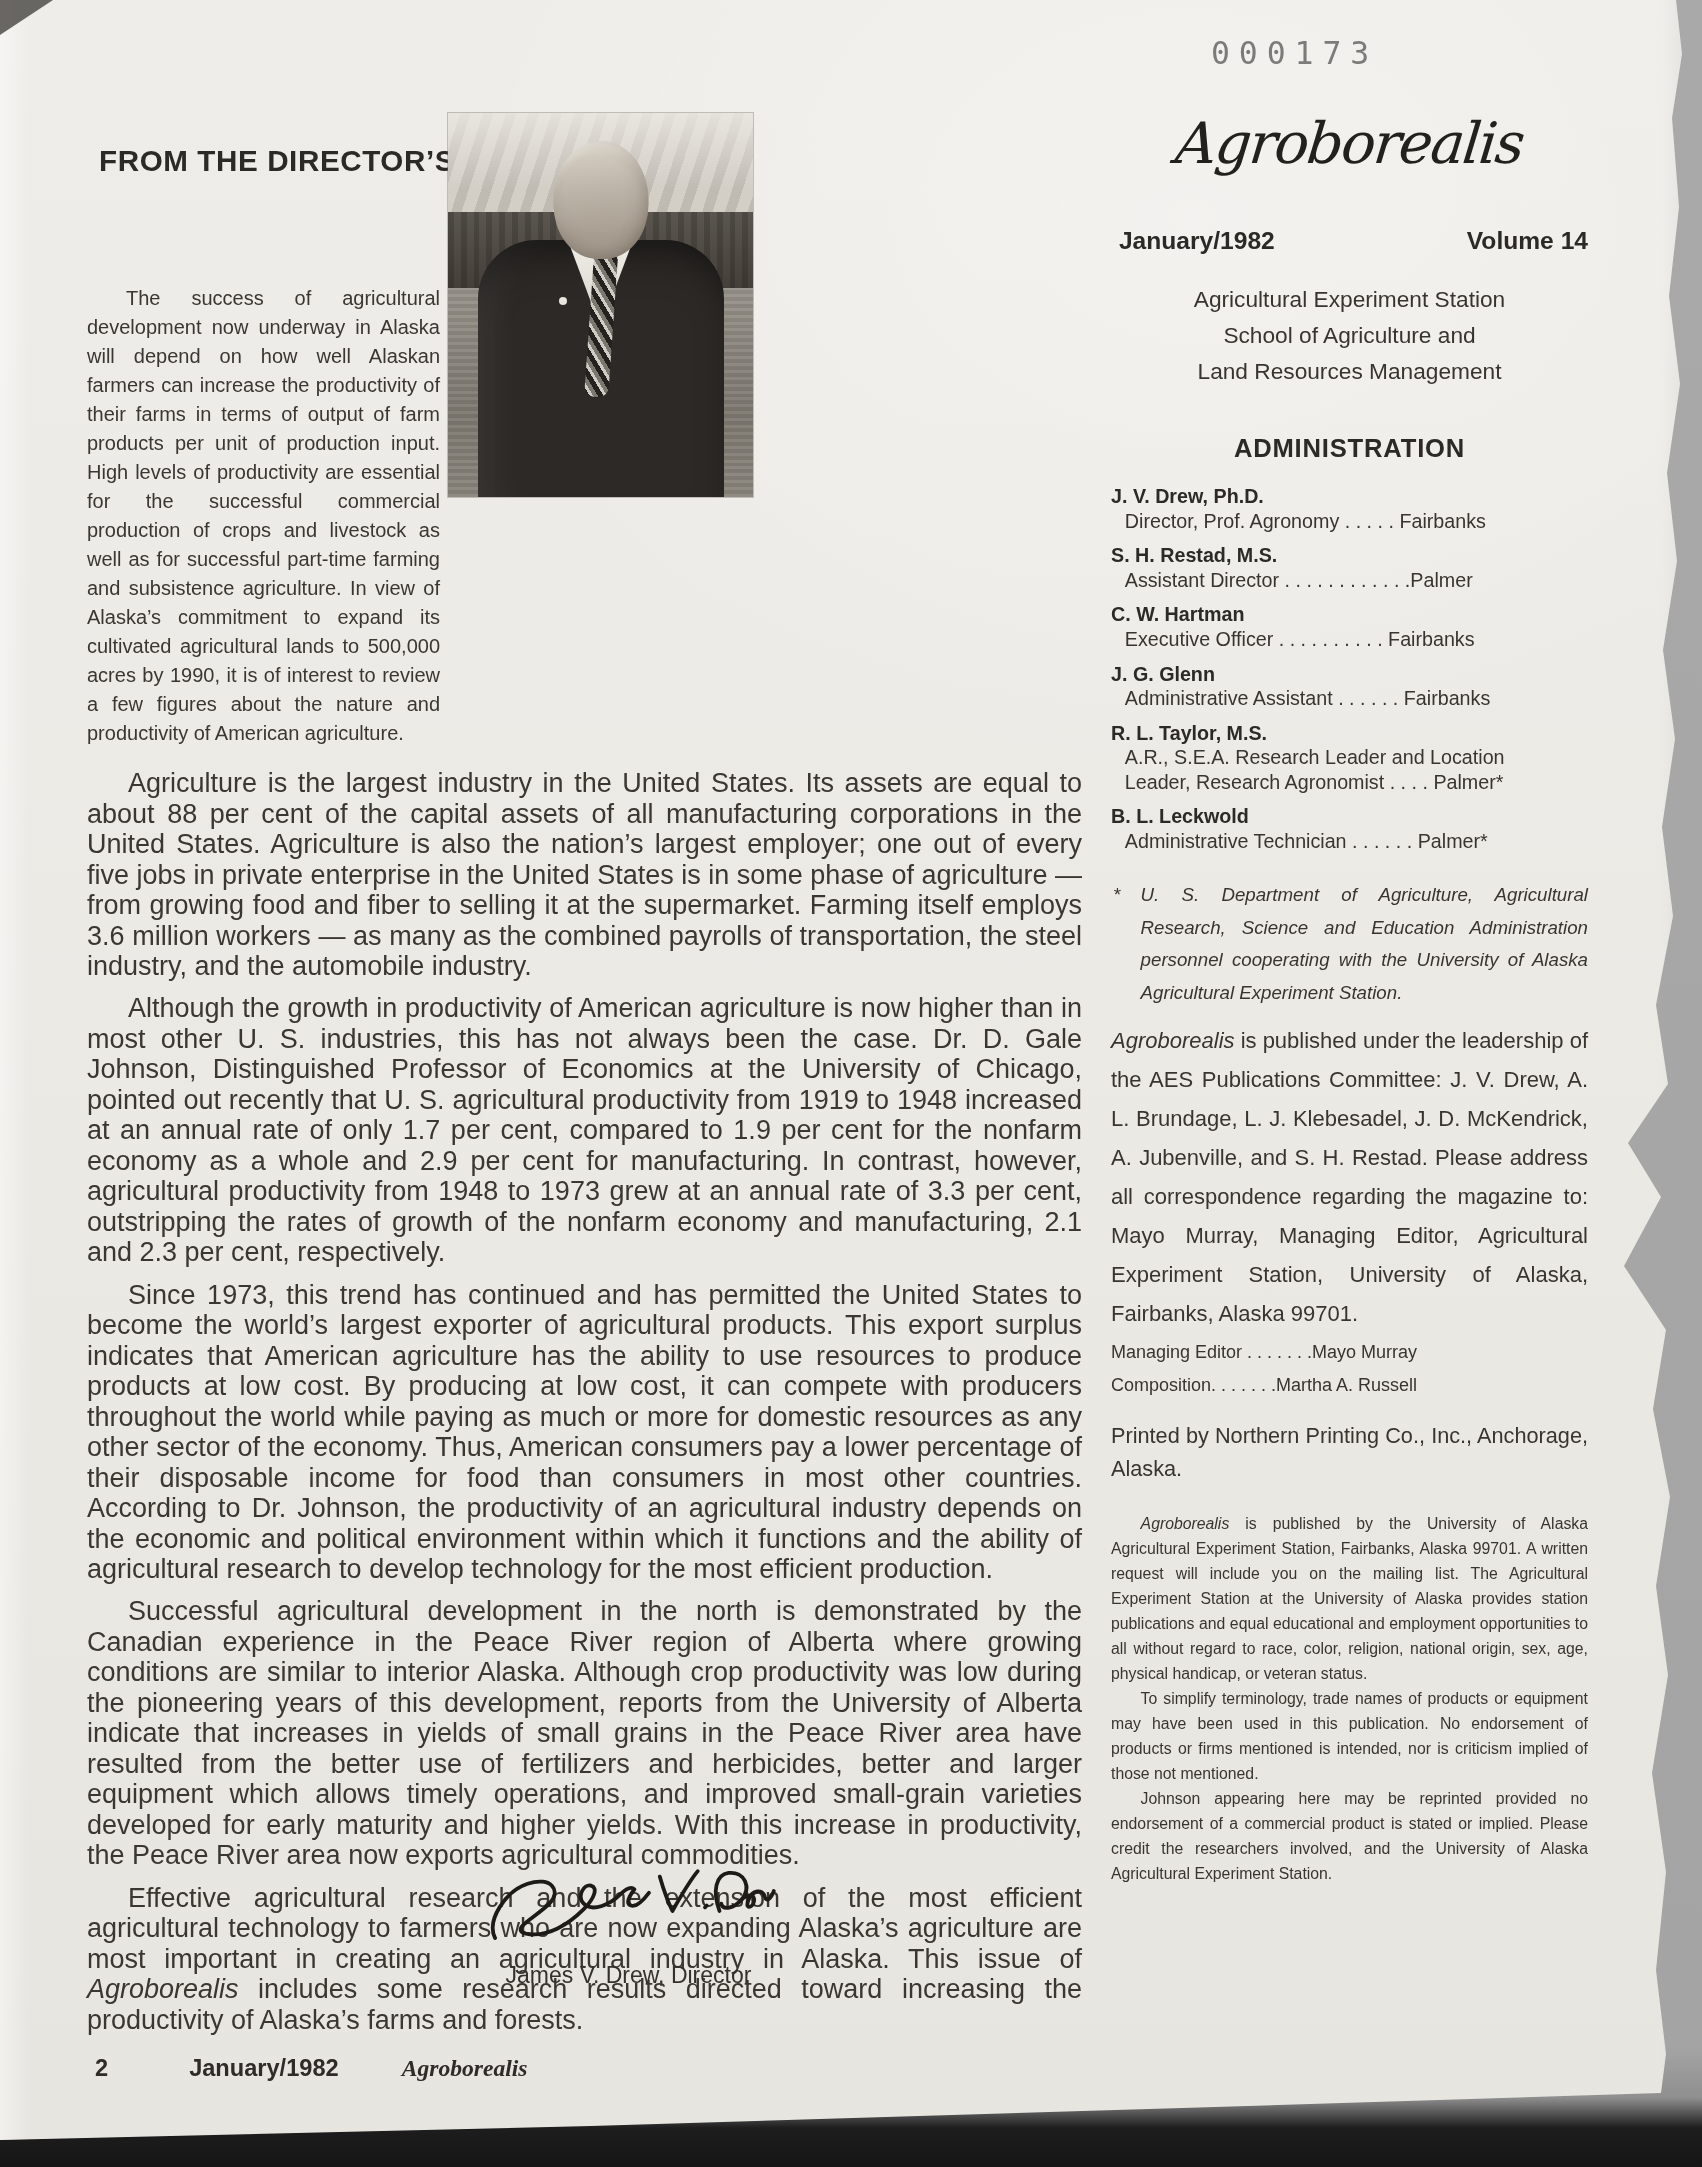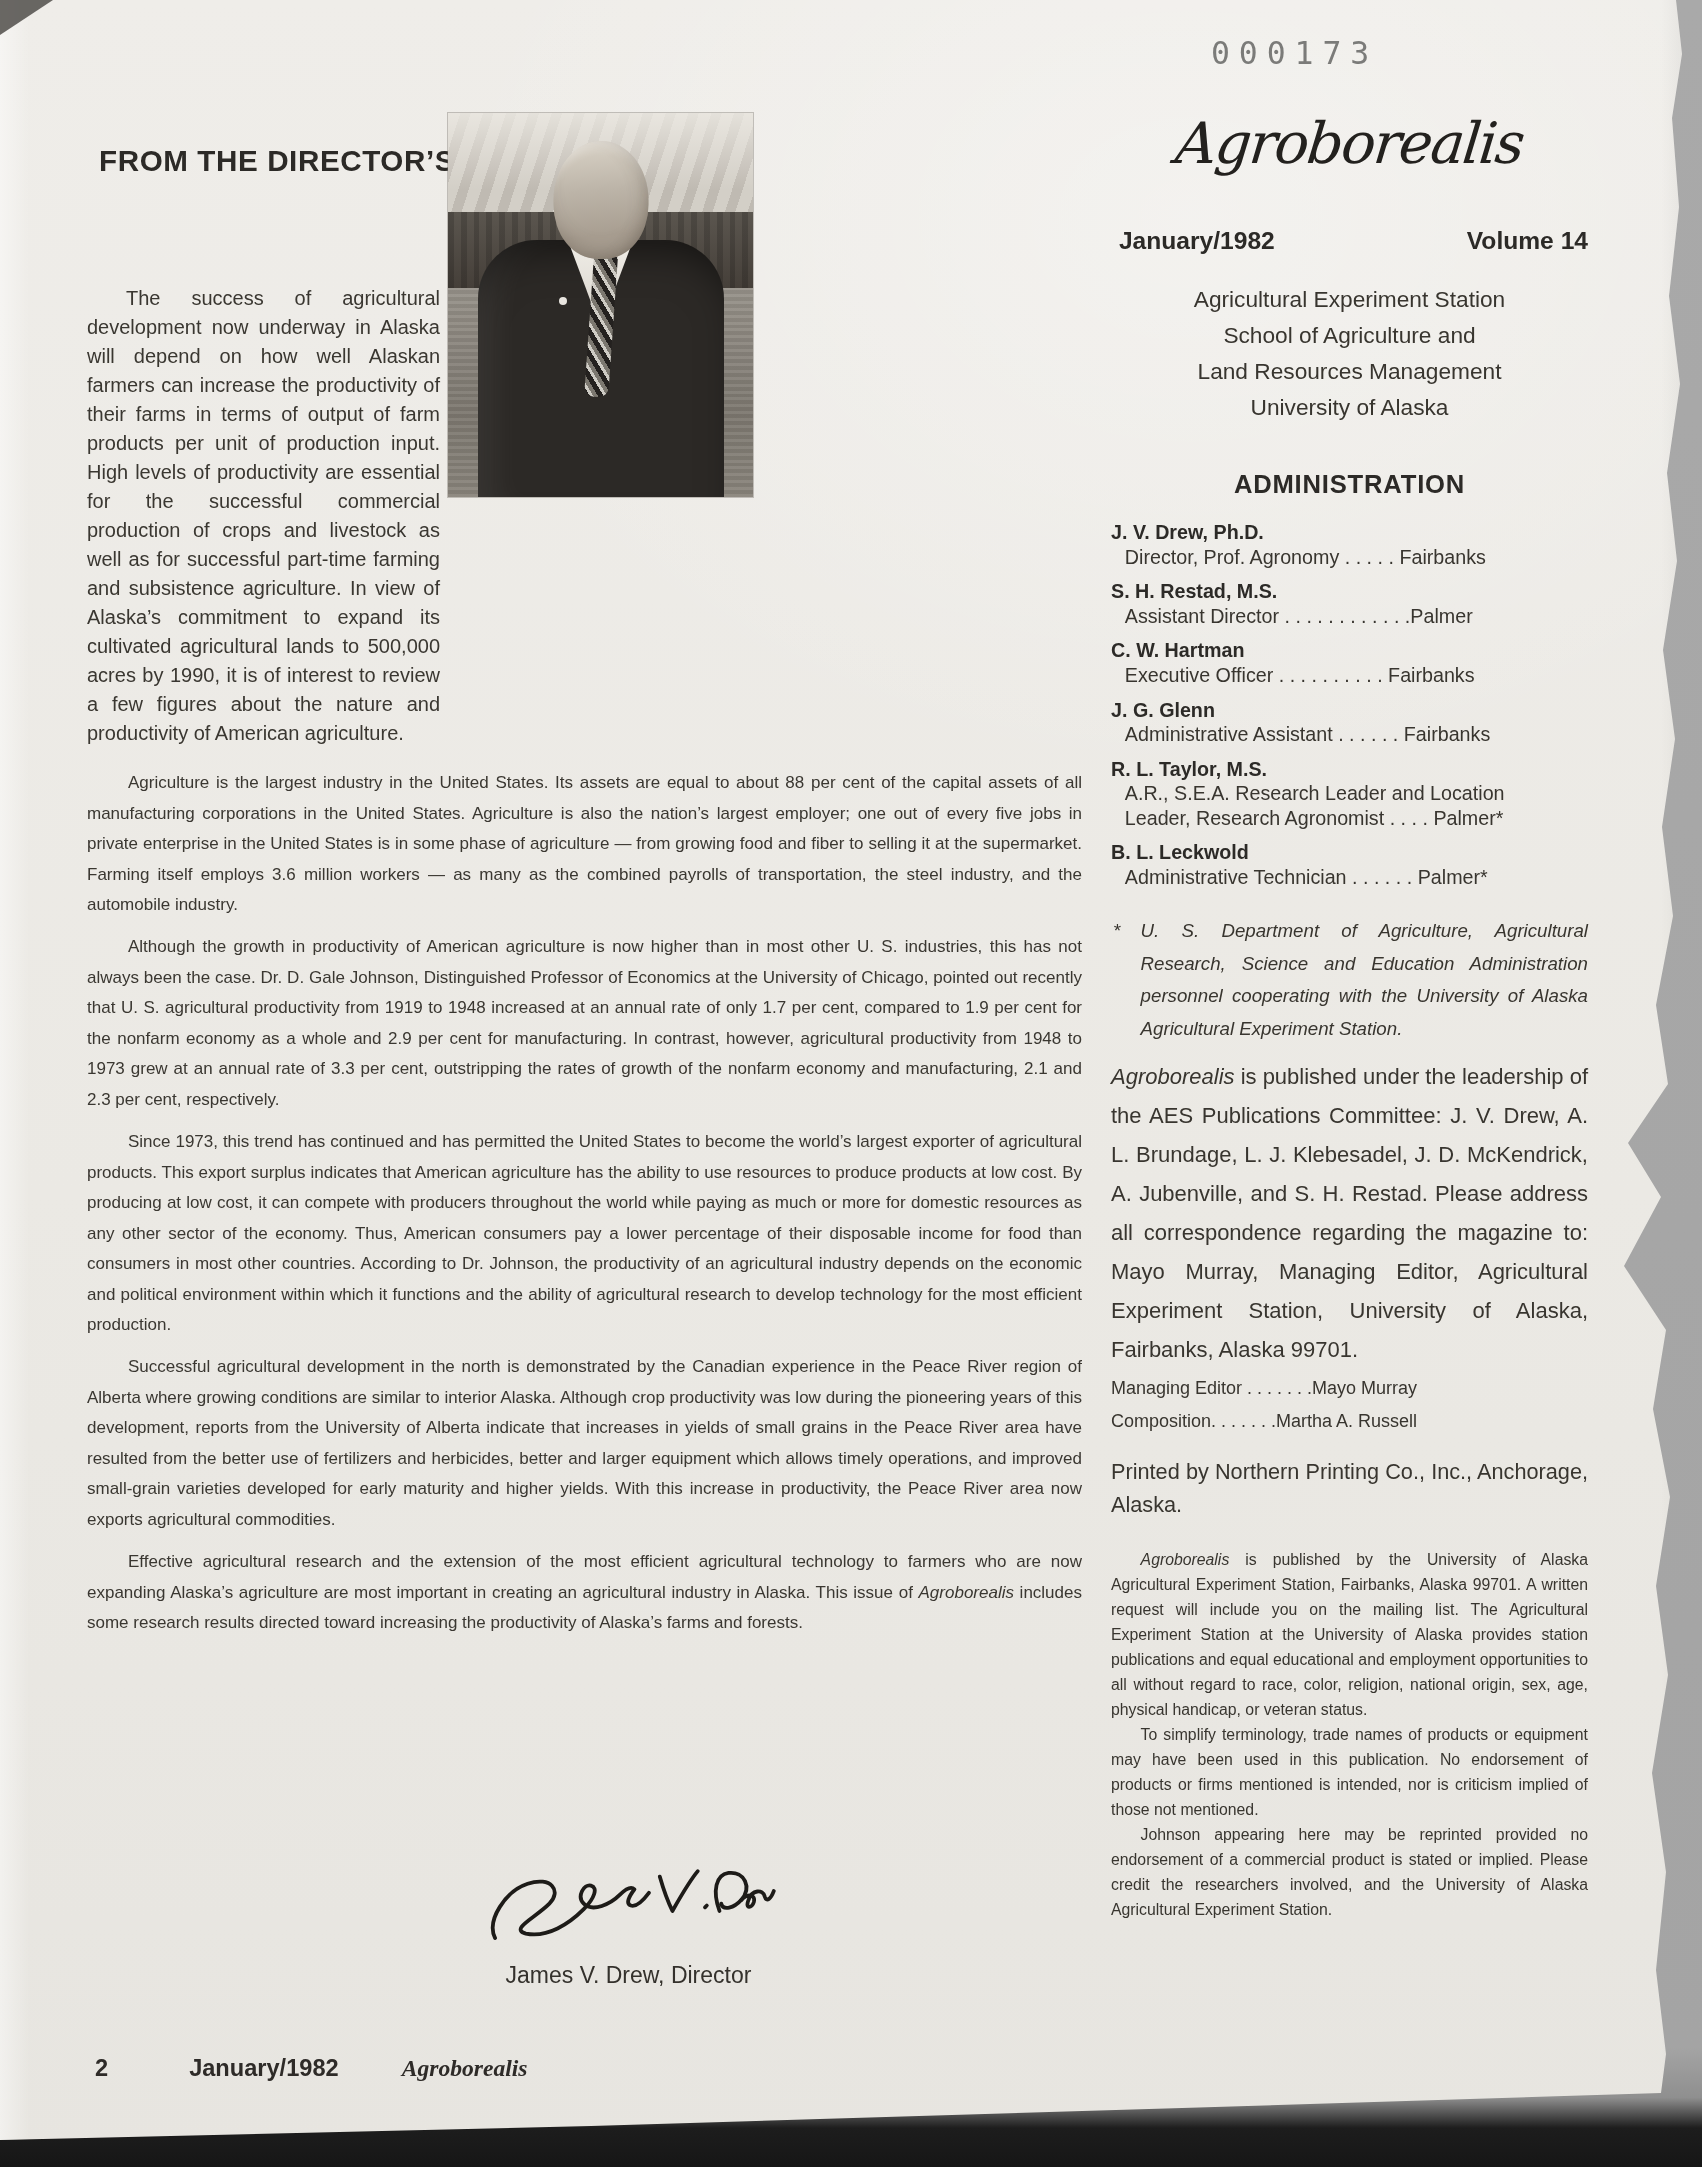--- a/index.html
+++ b/index.html
@@ -48,21 +48,21 @@
   .ph-pin{position:absolute;left:81px;top:156px;width:8.9px;height:8.9px;border-radius:50%;background:#e8e5df;}
   .ph-head{position:absolute;left:50%;top:0;transform:translateX(-50%);width:95px;height:118px;
     border-radius:50% 50% 46% 46%;
     background:linear-gradient(175deg,#d2cbbf 12%,#bcb4a8 42%,#a89e91 78%);
     box-shadow:inset 0 -15.8px 19.7px -11.8px rgba(70,60,50,.38),inset -13.8px 0 17.7px -11.8px rgba(70,60,50,.3),
                inset 0 13.8px 9.9px -7.9px rgba(255,255,255,.35);}
 
   
   .article{position:absolute;left:87px;top:264px;width:995px;}
   .intro{width:353px;font-size:20px;line-height:29px;text-align:justify;text-indent:39px;color:#3a3731;}
-  .article p.body-par{margin:11.8px 0 0 0;font-size:17px;line-height:30.5px;text-align:justify;
+  .article p.body-par{margin:11.8px 0 0 0;font-size:27px;line-height:30.5px;text-align:justify;
     text-indent:41px;color:#3a3731;}
   .article p.body-par:first-of-type{margin-top:15.8px;}
 
   
   .sig-block{position:absolute;left:471px;top:1844px;width:315px;text-align:center;}
   .sig-block svg{display:block;margin:0 auto;}
   .sig-caption{margin-top:3.9px;font-size:23px;color:#34312c;}
 
   
   .footer{position:absolute;left:95px;top:2055px;display:flex;align-items:baseline;font-size:23.6px;font-weight:bold;color:#2e2b28;}
@@ -139,21 +139,20 @@
     <div class="stamp">000173</div>
     <div class="masthead-title">Agroborealis</div>
     <div class="issue-row">
       <span>January/1982</span>
       <span>Volume 14</span>
     </div>
     <div class="address">
       <div>Agricultural Experiment Station</div>
       <div>School of Agriculture and</div>
       <div>Land Resources Management</div>
-      <div>University of Alaska</div>
     </div>
     <div class="admin-heading">ADMINISTRATION</div>
     <div class="admin-list">
       <div class="admin-entry">
         <div class="admin-name">J. V. Drew, Ph.D.</div>
         <div class="admin-line">Director, Prof. Agronomy . . . . . Fairbanks</div>
       </div>
       <div class="admin-entry">
         <div class="admin-name">S. H. Restad, M.S.</div>
         <div class="admin-line">Assistant Director . . . . . . . . . . . .Palmer</div>

